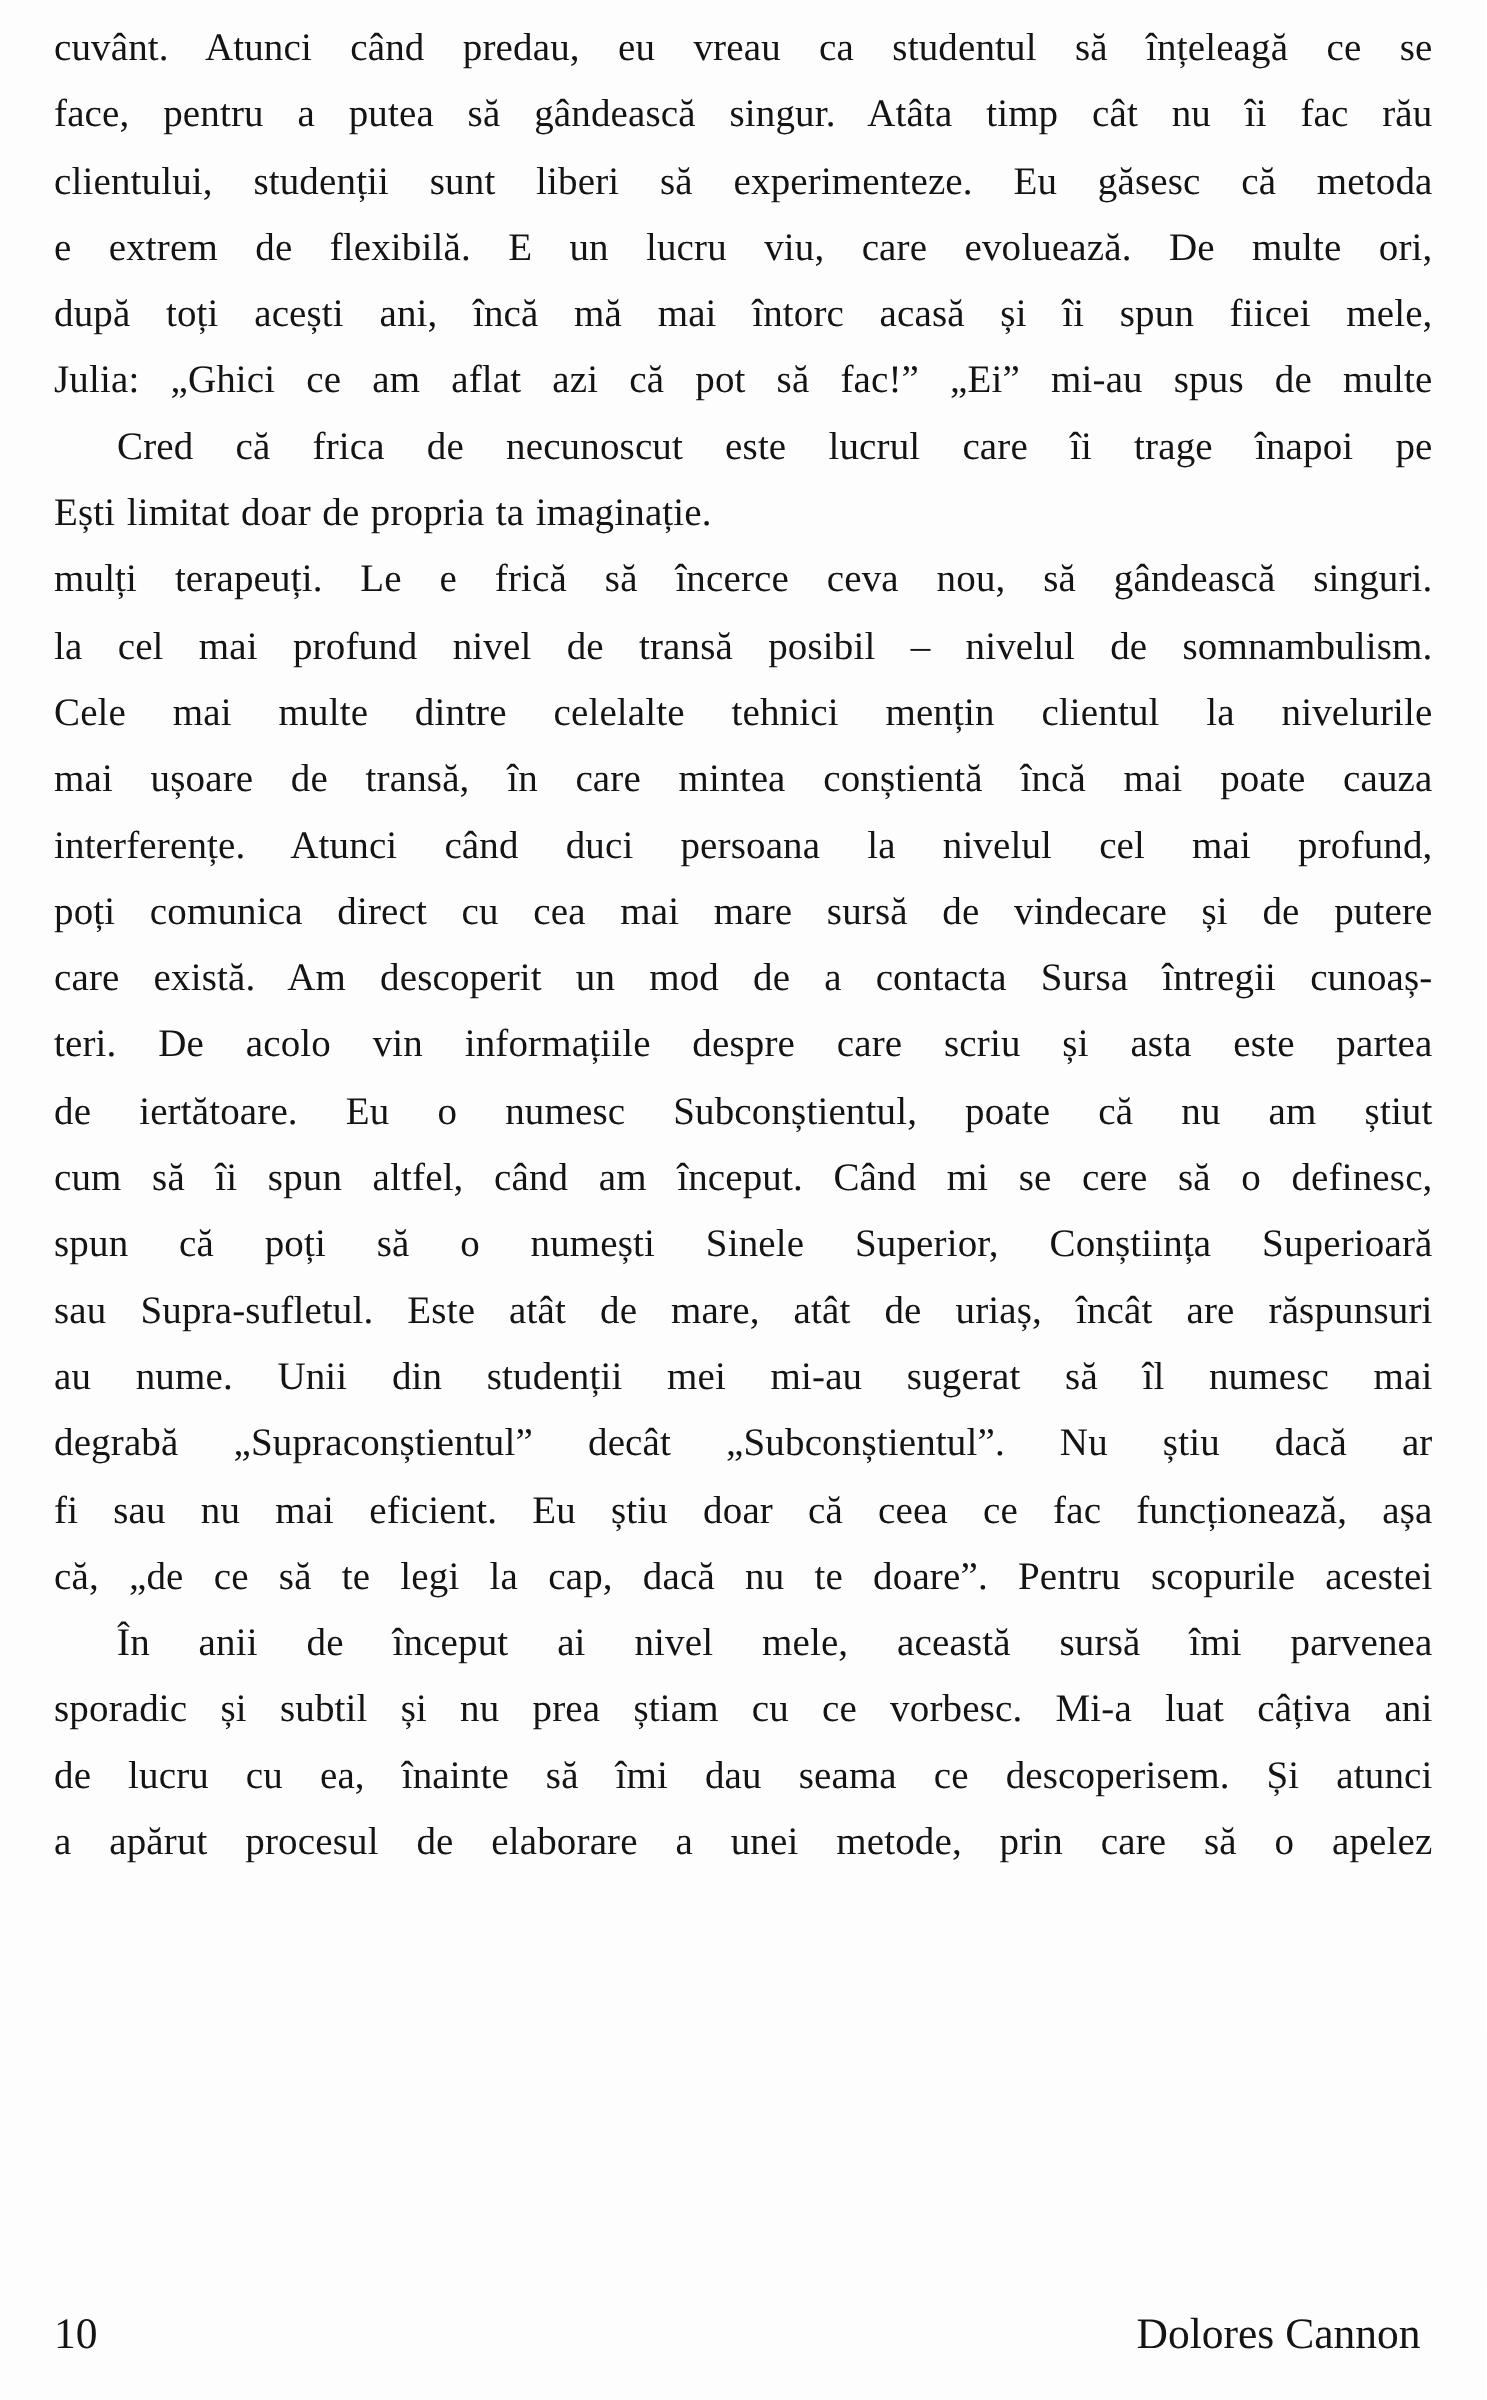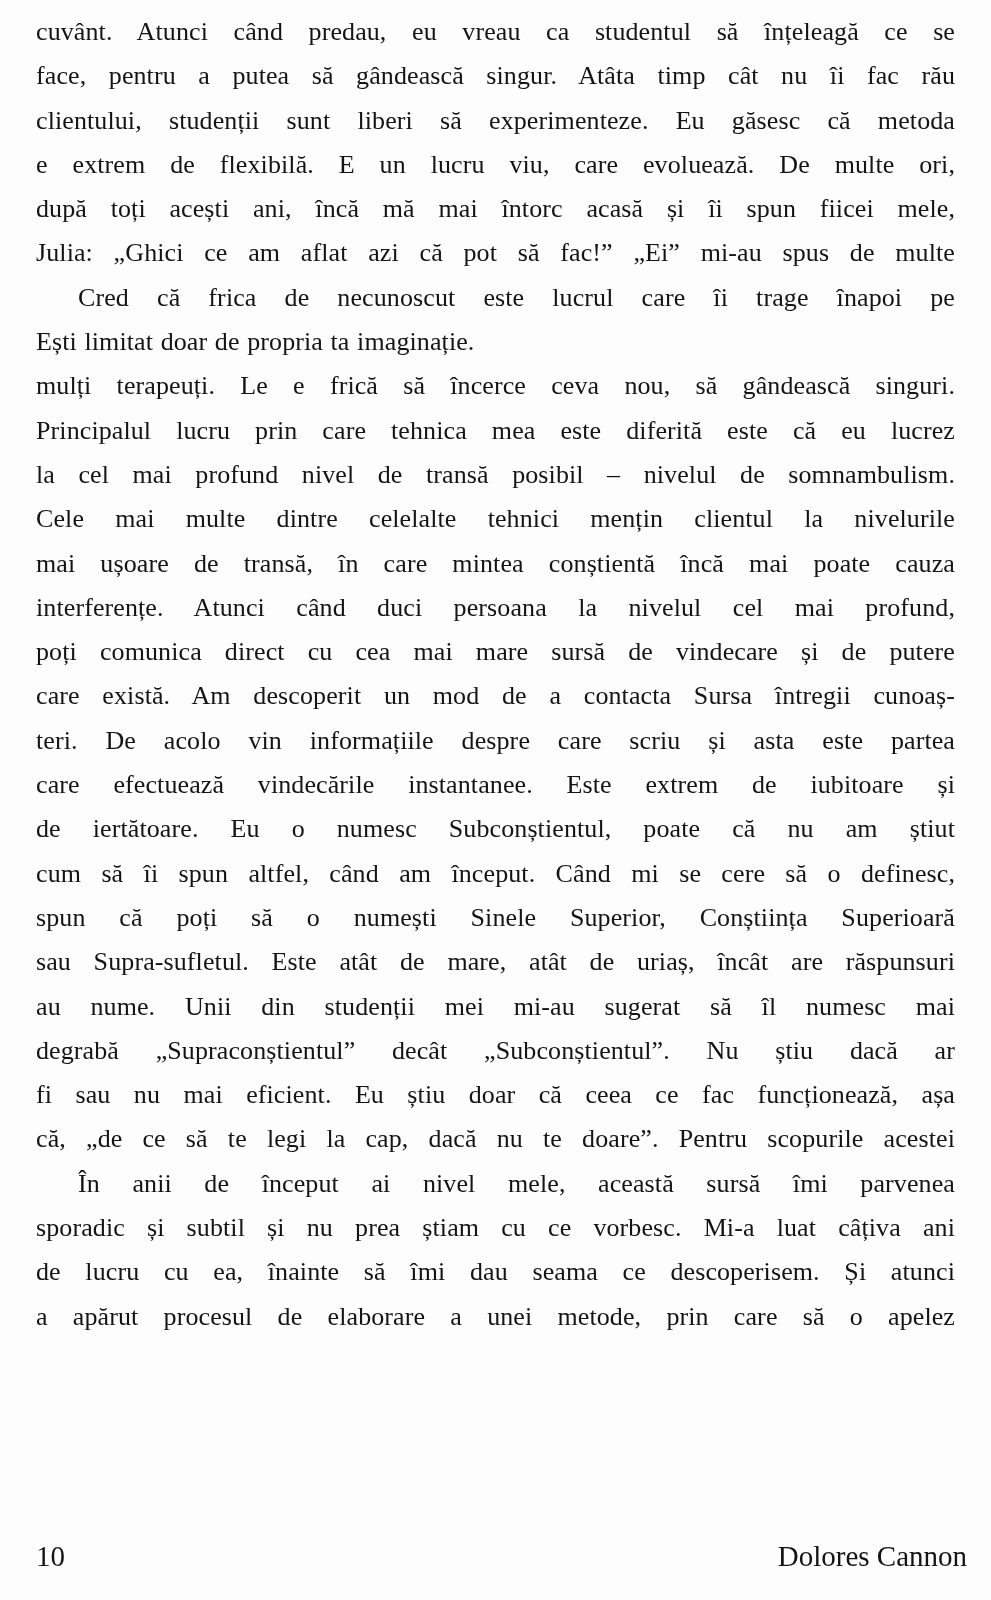--- a/index.html
+++ b/index.html
@@ -32,21 +32,21 @@
   }
   .line.just {
     text-align-last: justify;
   }
   .line.indent {
     text-indent: 42px;
   }
   .footer {
     position: absolute;
     left: 36px;
-    right: 24px;
+    right: 44px;
     top: 1538px;
     display: flex;
     justify-content: space-between;
     align-items: baseline;
     font-size: 29px;
     line-height: 36px;
   }
 </style>
 </head>
 <body>
@@ -55,29 +55,27 @@
   <div class="body-text">
       <div class="line just">cuvânt. Atunci când predau, eu vreau ca studentul să înțeleagă ce se</div>
       <div class="line just">face, pentru a putea să gândească singur. Atâta timp cât nu îi fac rău</div>
       <div class="line just">clientului, studenții sunt liberi să experimenteze. Eu găsesc că metoda</div>
       <div class="line just">e extrem de flexibilă. E un lucru viu, care evoluează. De multe ori,</div>
       <div class="line just">după toți acești ani, încă mă mai întorc acasă și îi spun fiicei mele,</div>
       <div class="line just">Julia: „Ghici ce am aflat azi că pot să fac!” „Ei” mi-au spus de multe</div>
       <div class="line indent just">Cred că frica de necunoscut este lucrul care îi trage înapoi pe</div>
       <div class="line">Ești limitat doar de propria ta imaginație.</div>
       <div class="line just">mulți terapeuți. Le e frică să încerce ceva nou, să gândească singuri.</div>
-      <div class="line just">Principalul lucru prin care tehnica mea este diferită este că eu lucrez</div>
       <div class="line just">la cel mai profund nivel de transă posibil – nivelul de somnambulism.</div>
       <div class="line just">Cele mai multe dintre celelalte tehnici mențin clientul la nivelurile</div>
       <div class="line just">mai ușoare de transă, în care mintea conștientă încă mai poate cauza</div>
       <div class="line just">interferențe. Atunci când duci persoana la nivelul cel mai profund,</div>
       <div class="line just">poți comunica direct cu cea mai mare sursă de vindecare și de putere</div>
       <div class="line just">care există. Am descoperit un mod de a contacta Sursa întregii cunoaș-</div>
       <div class="line just">teri. De acolo vin informațiile despre care scriu și asta este partea</div>
-      <div class="line just">care efectuează vindecările instantanee. Este extrem de iubitoare și</div>
       <div class="line just">de iertătoare. Eu o numesc Subconștientul, poate că nu am știut</div>
       <div class="line just">cum să îi spun altfel, când am început. Când mi se cere să o definesc,</div>
       <div class="line just">spun că poți să o numești Sinele Superior, Conștiința Superioară</div>
       <div class="line just">sau Supra-sufletul. Este atât de mare, atât de uriaș, încât are răspunsuri</div>
       <div class="line just">au nume. Unii din studenții mei mi-au sugerat să îl numesc mai</div>
       <div class="line just">degrabă „Supraconștientul” decât „Subconștientul”. Nu știu dacă ar</div>
       <div class="line just">fi sau nu mai eficient. Eu știu doar că ceea ce fac funcționează, așa</div>
       <div class="line just">că, „de ce să te legi la cap, dacă nu te doare”. Pentru scopurile acestei</div>
       <div class="line indent just">În anii de început ai nivel mele, această sursă îmi parvenea</div>
       <div class="line just">sporadic și subtil și nu prea știam cu ce vorbesc. Mi-a luat câțiva ani</div>

